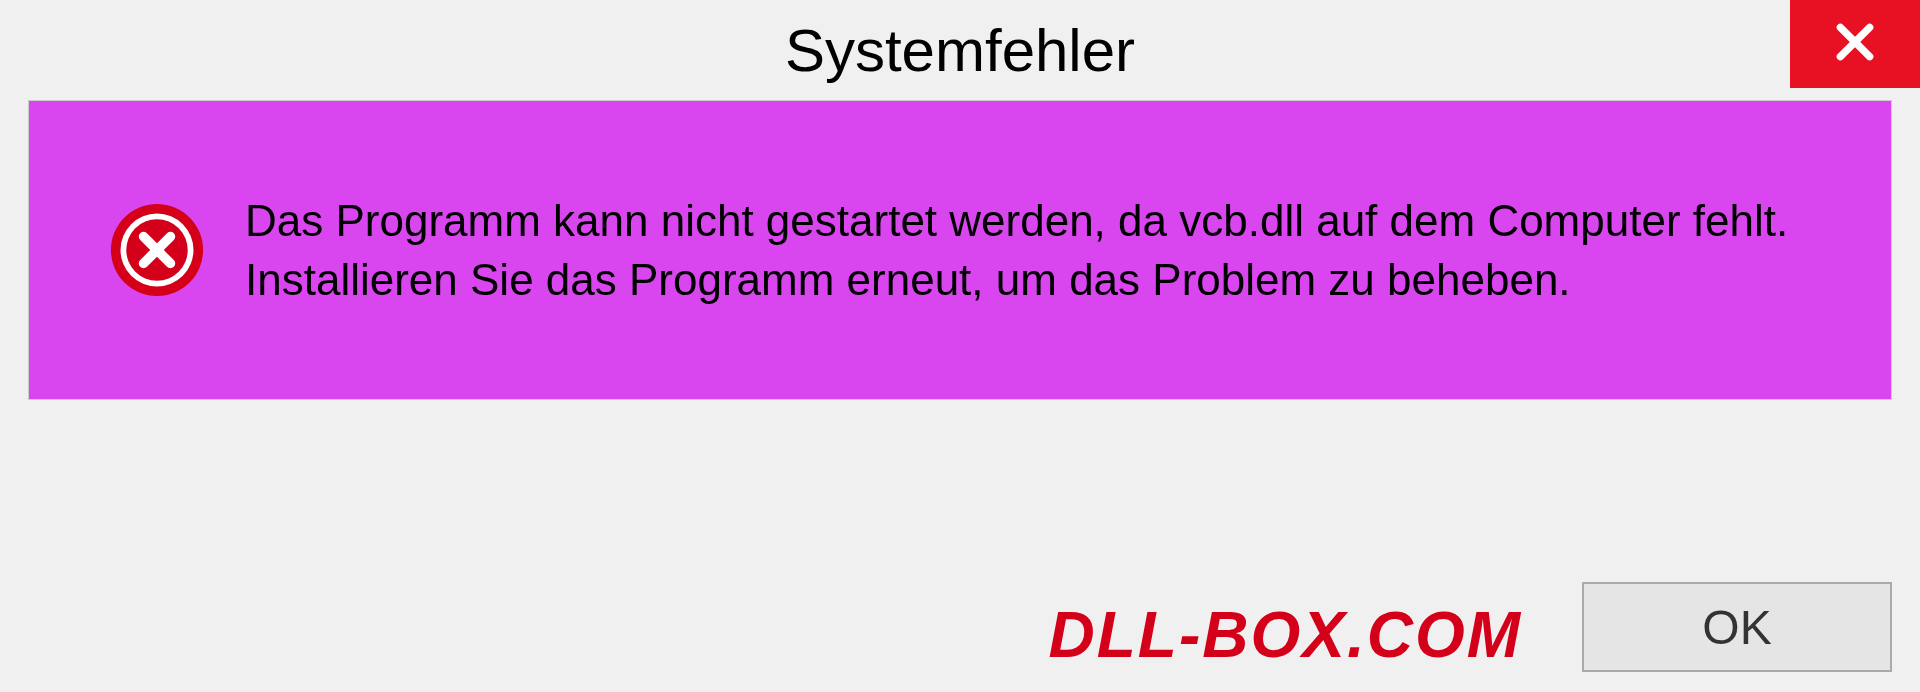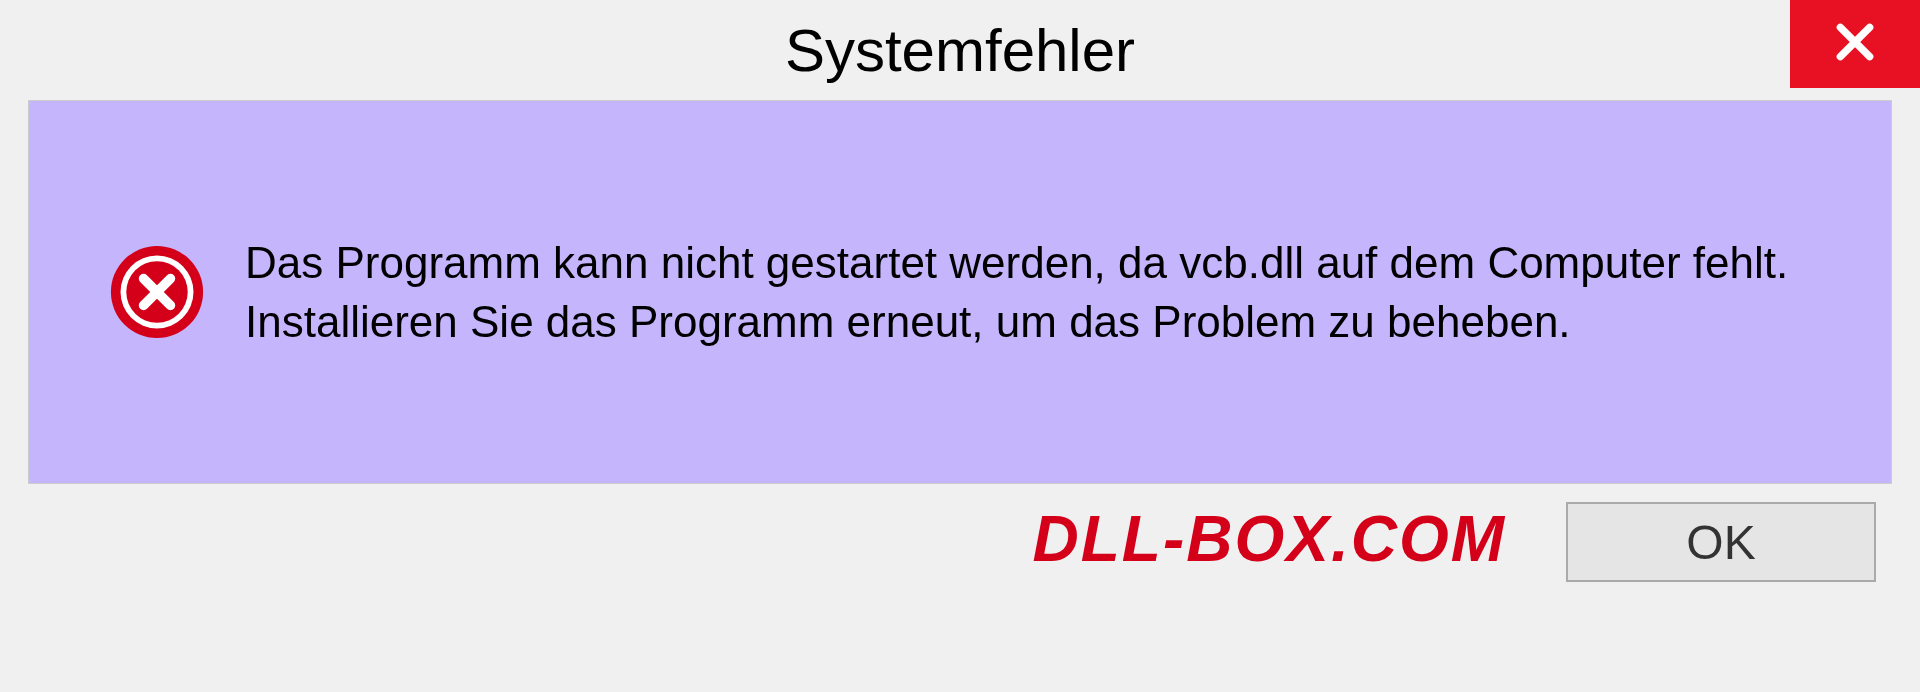--- a/index.html
+++ b/index.html
@@ -45,22 +45,22 @@
       justify-content: center;
       cursor: pointer;
     }
     .close-button svg {
       width: 44px;
       height: 44px;
     }
     .content-area {
       margin: 0 28px;
       border: 1px solid #ccc;
-      background: #c4b5fd;
-      height: 384px;
+      background: #d946ef;
+      height: 300px;
       display: flex;
       align-items: center;
       padding: 0 40px;
     }
     .error-icon {
       width: 96px;
       height: 96px;
       margin-right: 40px;
       margin-left: 40px;
       flex-shrink: 0;
@@ -71,36 +71,36 @@
       color: #000;
       padding-right: 60px;
     }
     .bottom-bar {
       position: absolute;
       bottom: 0;
       left: 12px;
       right: 0;
       height: 190px;
       display: flex;
-      align-items: flex-start;
+      align-items: flex-end;
       justify-content: flex-end;
-      padding: 0 44px 20px 28px;
+      padding: 0 28px 20px 28px;
     }
     .watermark {
       font-size: 64px;
       font-weight: 900;
       font-style: italic;
       color: #d4001a;
       letter-spacing: 2px;
       margin-right: 60px;
       font-family: Arial Black, Arial, sans-serif;
     }
     .ok-button {
       width: 310px;
-      height: 80px;
+      height: 90px;
       background: #e5e5e5;
       border: 2px solid #aaa;
       font-size: 48px;
       color: #333;
       cursor: pointer;
       display: flex;
       align-items: center;
       justify-content: center;
       font-family: Arial, Helvetica, sans-serif;
     }

